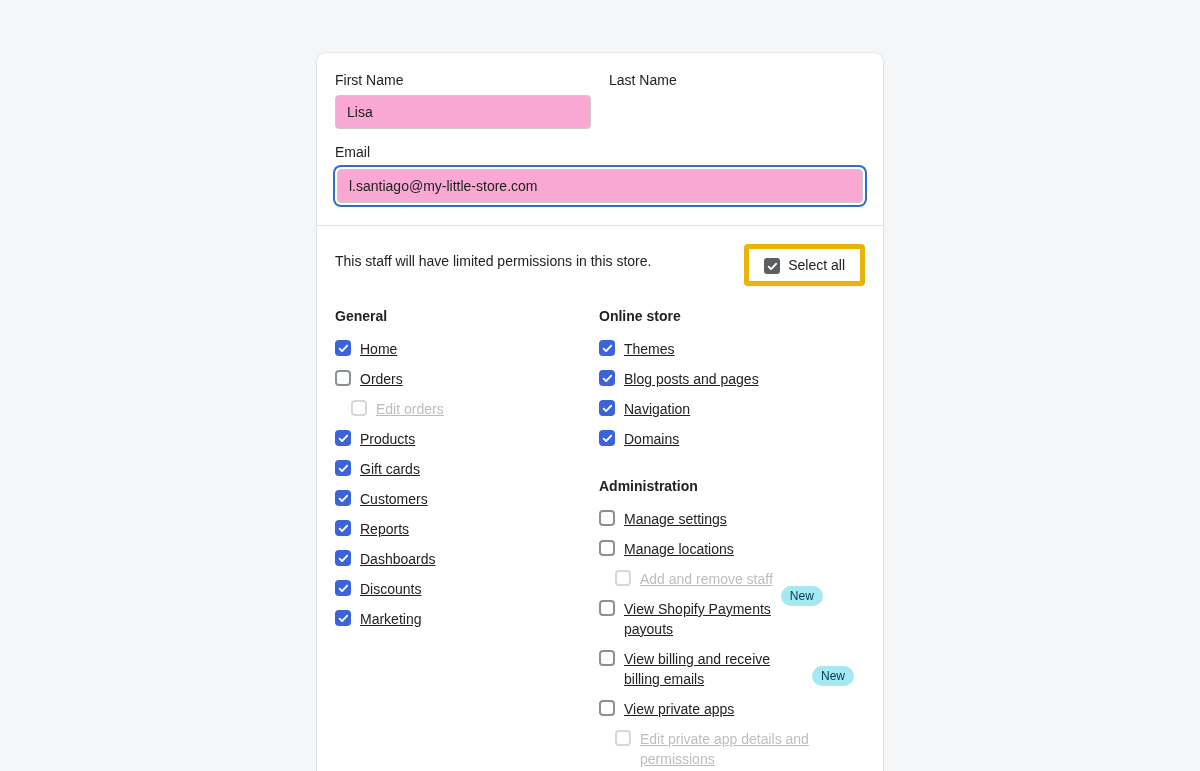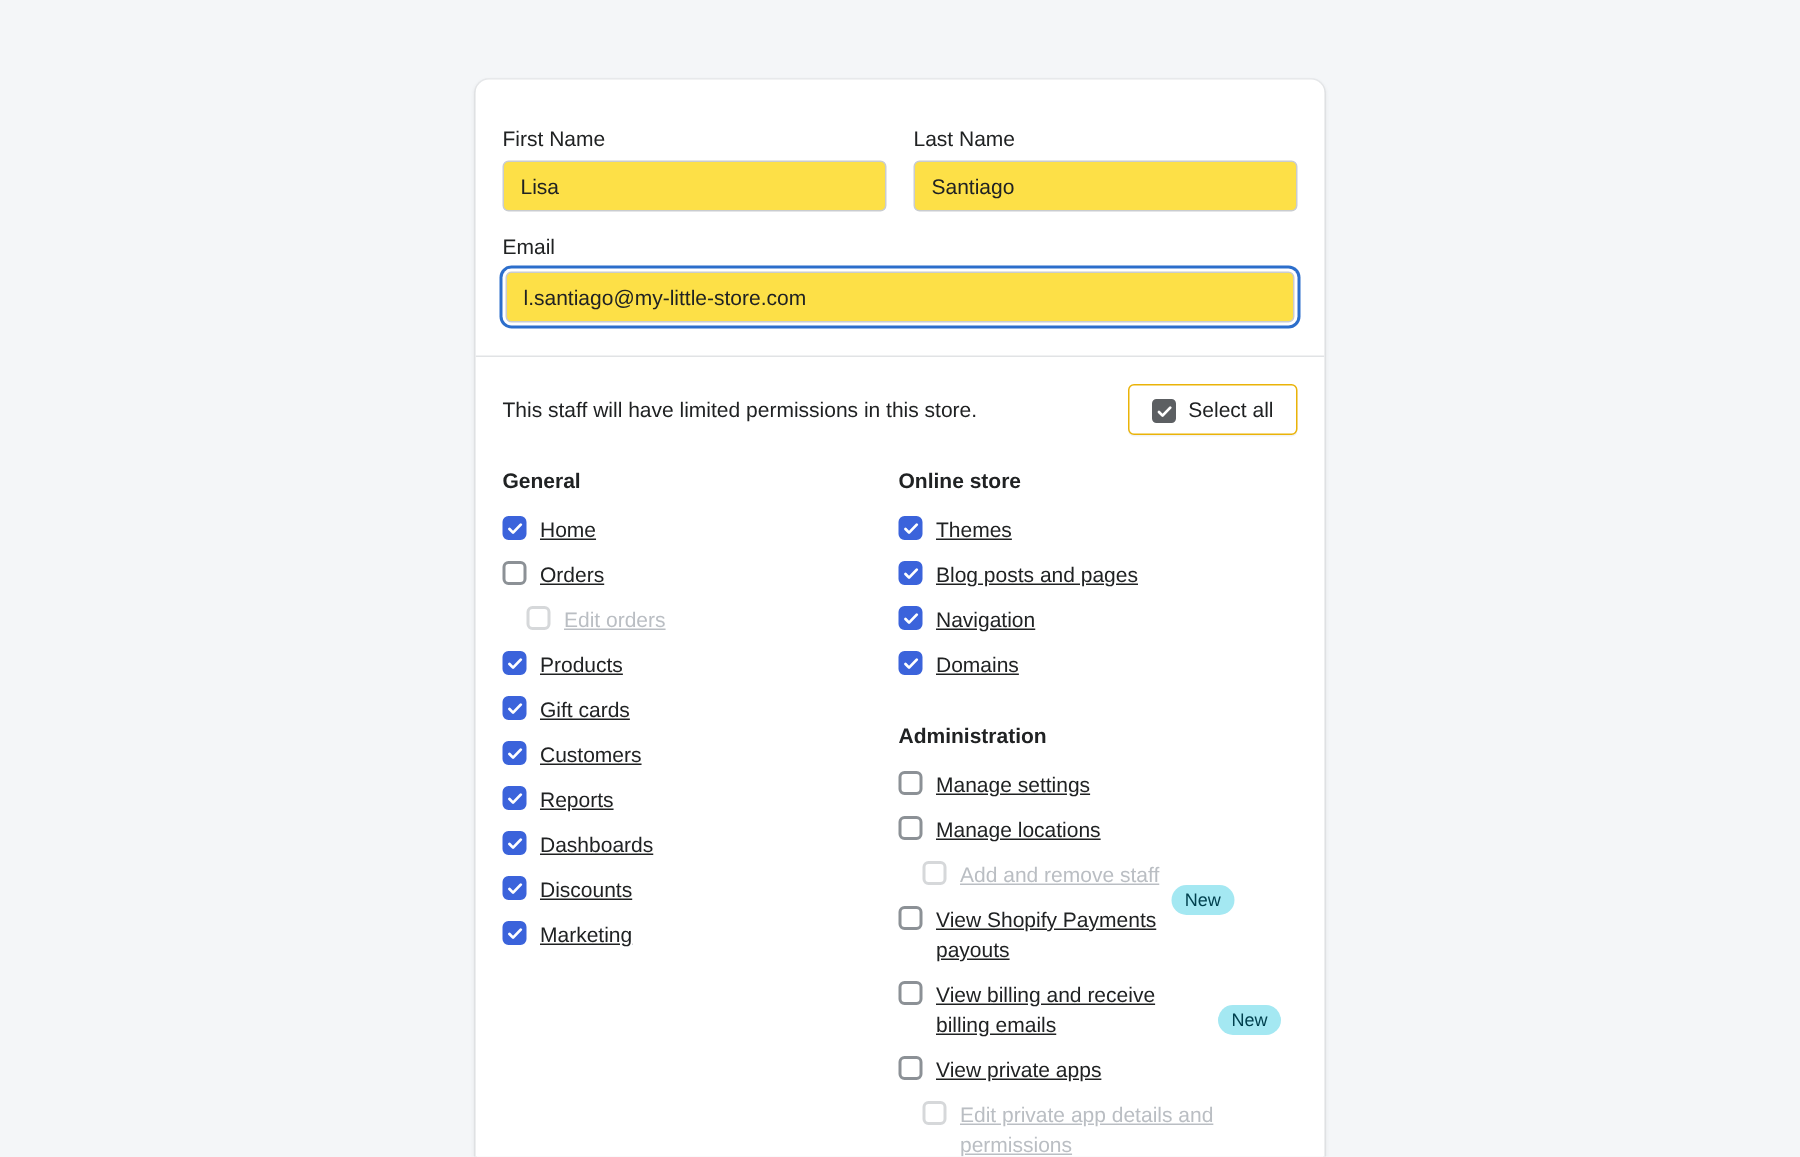--- a/index.html
+++ b/index.html
@@ -39,35 +39,34 @@
   .field-row {
     display: flex;
     gap: 18px;
   }
 
   .field {
     display: flex;
     flex-direction: column;
     flex: 1 1 0;
     min-width: 0;
-    margin-top: 12px;
   }
 
   .field-label {
     font-size: 14px;
     line-height: 18px;
     color: #202223;
     margin-bottom: 6px;
   }
 
   .text-input {
     height: 34px;
     border: 1px solid #c9cccf;
     border-radius: 4px;
-    background: #fde047;
+    background: #f9a8d4;
     font-size: 14px;
     line-height: 20px;
     color: #202223;
     padding: 0 11px;
     font-family: "Liberation Sans", sans-serif;
     width: 100%;
     display: flex;
     align-items: center;
   }
 
@@ -112,21 +111,21 @@
     line-height: 20px;
     color: #202223;
     padding-top: 7px;
   }
 
   .select-all-btn {
     display: inline-flex;
     align-items: center;
     gap: 8px;
     background: #ffffff;
-    border: 1px solid #eab308;
+    border: 5px solid #eab308;
     border-radius: 4px;
     padding: 7px 15px;
     font-size: 14px;
     line-height: 18px;
     color: #202223;
     font-family: "Liberation Sans", sans-serif;
     cursor: pointer;
     box-shadow: 0 1px 0 rgba(0,0,0,0.05);
     white-space: nowrap;
   }
@@ -234,21 +233,20 @@
 
       <div class="field-row">
 
         <div class="field">
           <label class="field-label">First Name</label>
           <div class="text-input">Lisa</div>
         </div>
 
         <div class="field">
           <label class="field-label">Last Name</label>
-          <div class="text-input">Santiago</div>
         </div>
 
       </div>
 
       <div class="field field-email">
         <label class="field-label">Email</label>
         <div class="input-focus-wrap">
           <div class="text-input">l.santiago@my-little-store.com</div>
         </div>
       </div>

